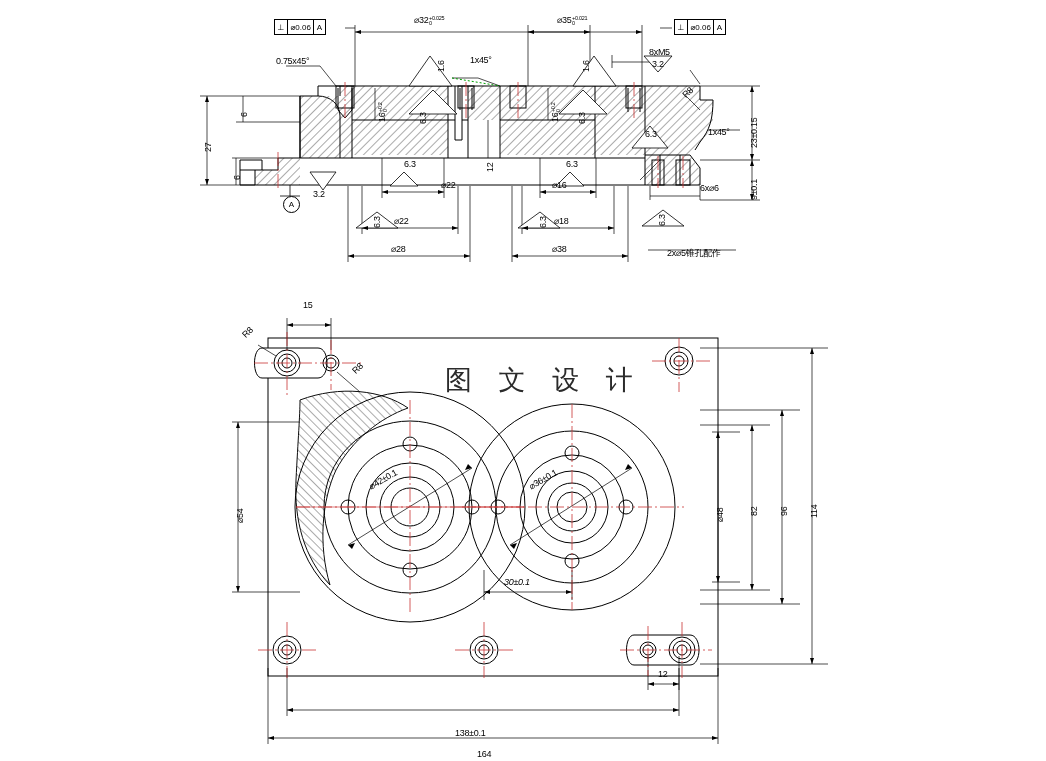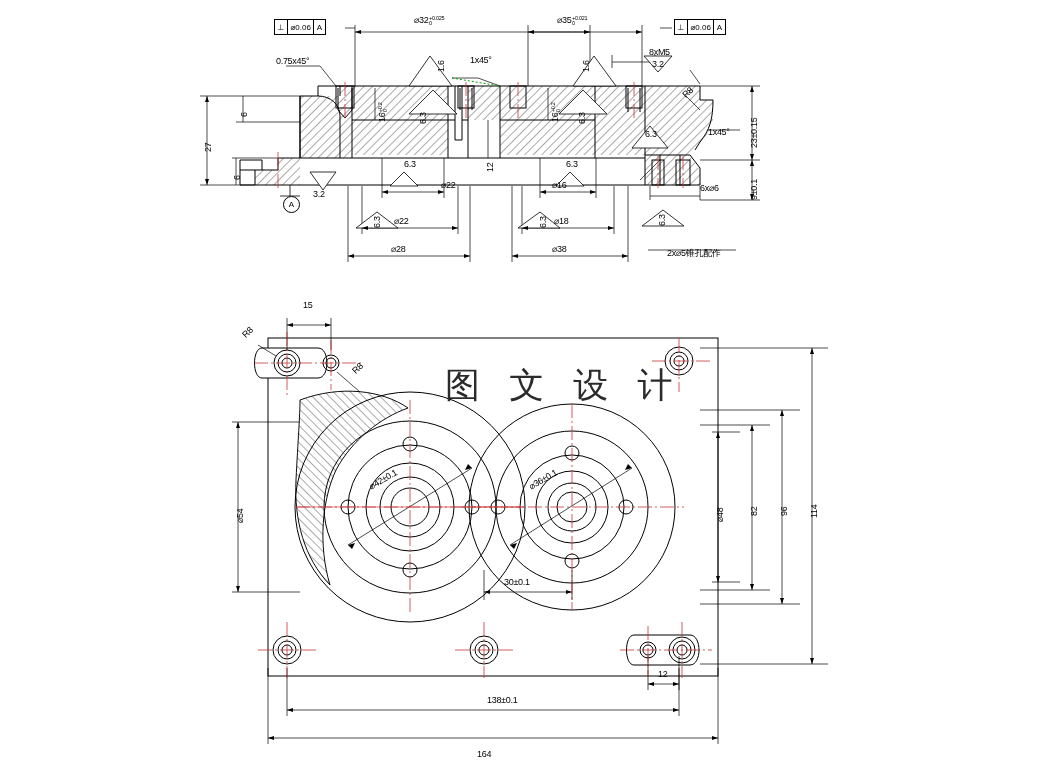--- a/index.html
+++ b/index.html
@@ -5,21 +5,21 @@
   html,body{margin:0;padding:0;background:#ffffff;}
   body{width:1046px;height:761px;overflow:hidden;
        font-family:"Liberation Sans","DejaVu Sans",sans-serif;}
   #root{position:relative;width:1046px;height:761px;background:#fff;}
   svg{position:absolute;left:0;top:0;}
   .lbl{position:absolute;font-family:"Liberation Sans","DejaVu Sans",sans-serif;
        font-size:9px;color:#000;white-space:nowrap;line-height:1;letter-spacing:-0.3px;}
   .rot90{transform-origin:0 0;transform:rotate(-90deg);}
   .frac{display:inline-block;vertical-align:middle;font-size:5.5px;line-height:5px;
         text-align:left;margin-left:0.5px;}
-  .watermark{position:absolute;font-family:"DejaVu Sans",sans-serif;font-size:35px;
+  .watermark{position:absolute;font-family:"DejaVu Sans",sans-serif;font-size:27px;
              color:#2b2b2b;letter-spacing:9px;white-space:nowrap;}
   .gdt{position:absolute;border:1px solid #000;display:flex;align-items:stretch;height:14px;background:#fff;}
   .gdt div{display:flex;align-items:center;justify-content:center;
            font-size:8px;padding:0 2.5px;border-right:1px solid #000;}
   .gdt div:last-child{border-right:none;}
   .circ-a{position:absolute;width:15px;height:15px;border:1px solid #000;border-radius:50%;
           display:flex;align-items:center;justify-content:center;font-size:8px;background:#fff;}
 </style>
 </head>
 <body>
@@ -454,23 +454,23 @@
 <div class="circ-a" style="left:283px;top:196px;">A</div>
 
 <div class="lbl" style="left:303px;top:301px;">15</div>
 <div class="lbl" style="left:244px;top:332px;transform:rotate(-45deg);transform-origin:left center;">R8</div>
 <div class="lbl" style="left:354px;top:368px;transform:rotate(-45deg);transform-origin:left center;">R8</div>
 
 <div class="lbl rot90" style="left:236px;top:523px;">⌀54</div>
 <div class="lbl rot90" style="left:716px;top:522px;">⌀48</div>
 <div class="lbl" style="left:370px;top:483px;transform:rotate(-30deg);transform-origin:left center;">⌀42±0.1</div>
 <div class="lbl" style="left:530px;top:483px;transform:rotate(-30deg);transform-origin:left center;">⌀36±0.1</div>
-<div class="lbl" style="left:504px;top:578px;">30±0.1</div>
+<div class="lbl" style="left:504px;top:578px;font-style:italic;">30±0.1</div>
 <div class="lbl rot90" style="left:750px;top:516px;">82</div>
 <div class="lbl rot90" style="left:780px;top:516px;">96</div>
 <div class="lbl rot90" style="left:810px;top:518px;">114</div>
-<div class="lbl" style="left:455px;top:696px;margin-left:32px;">138±0.1</div>
+<div class="lbl" style="left:455px;top:729px;">138±0.1</div>
 <div class="lbl" style="left:477px;top:726px;margin-top:24px;">164</div>
 <div class="lbl" style="left:658px;top:670px;">12</div>
 
 <div class="watermark" style="left:445px;top:362px;">图 文 设 计</div>
 
 </div>
 
 </body></html>

